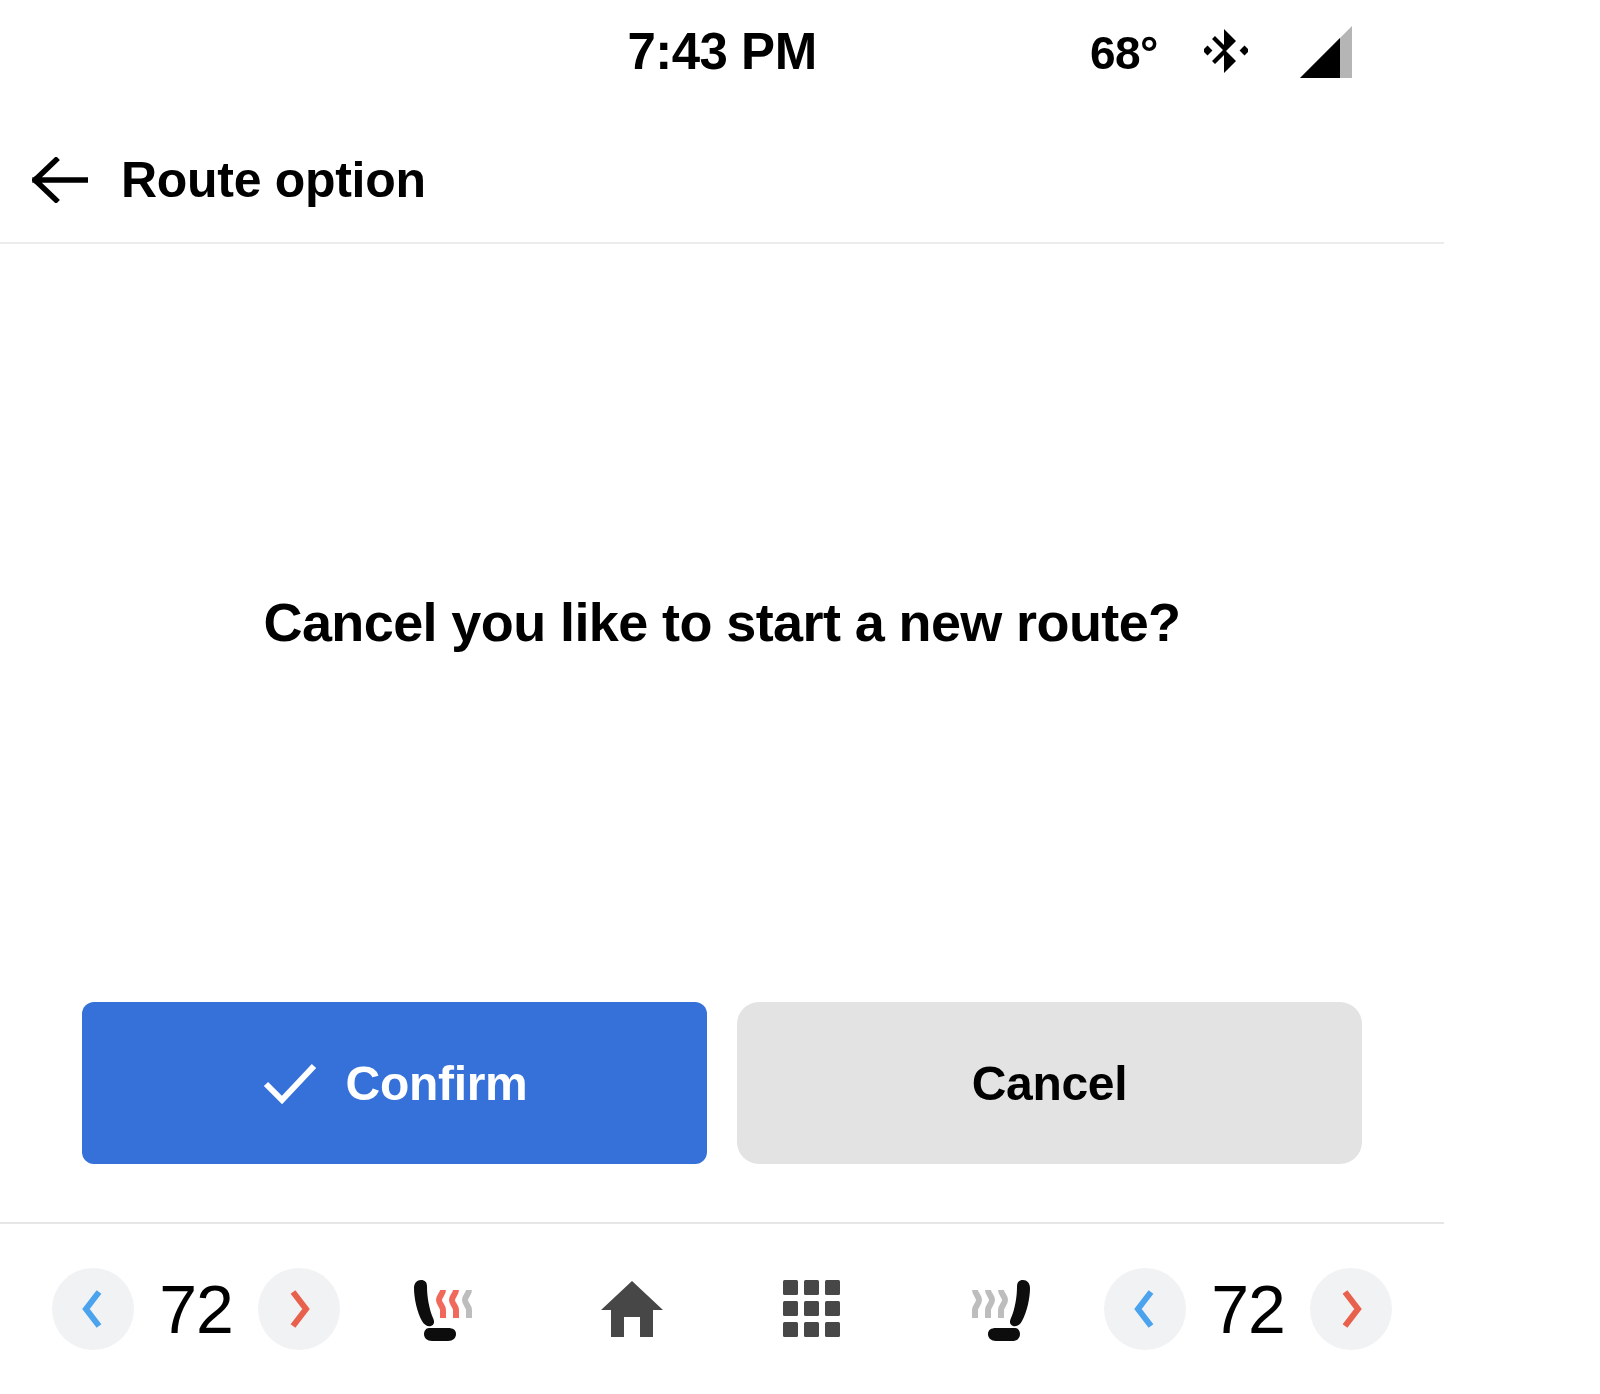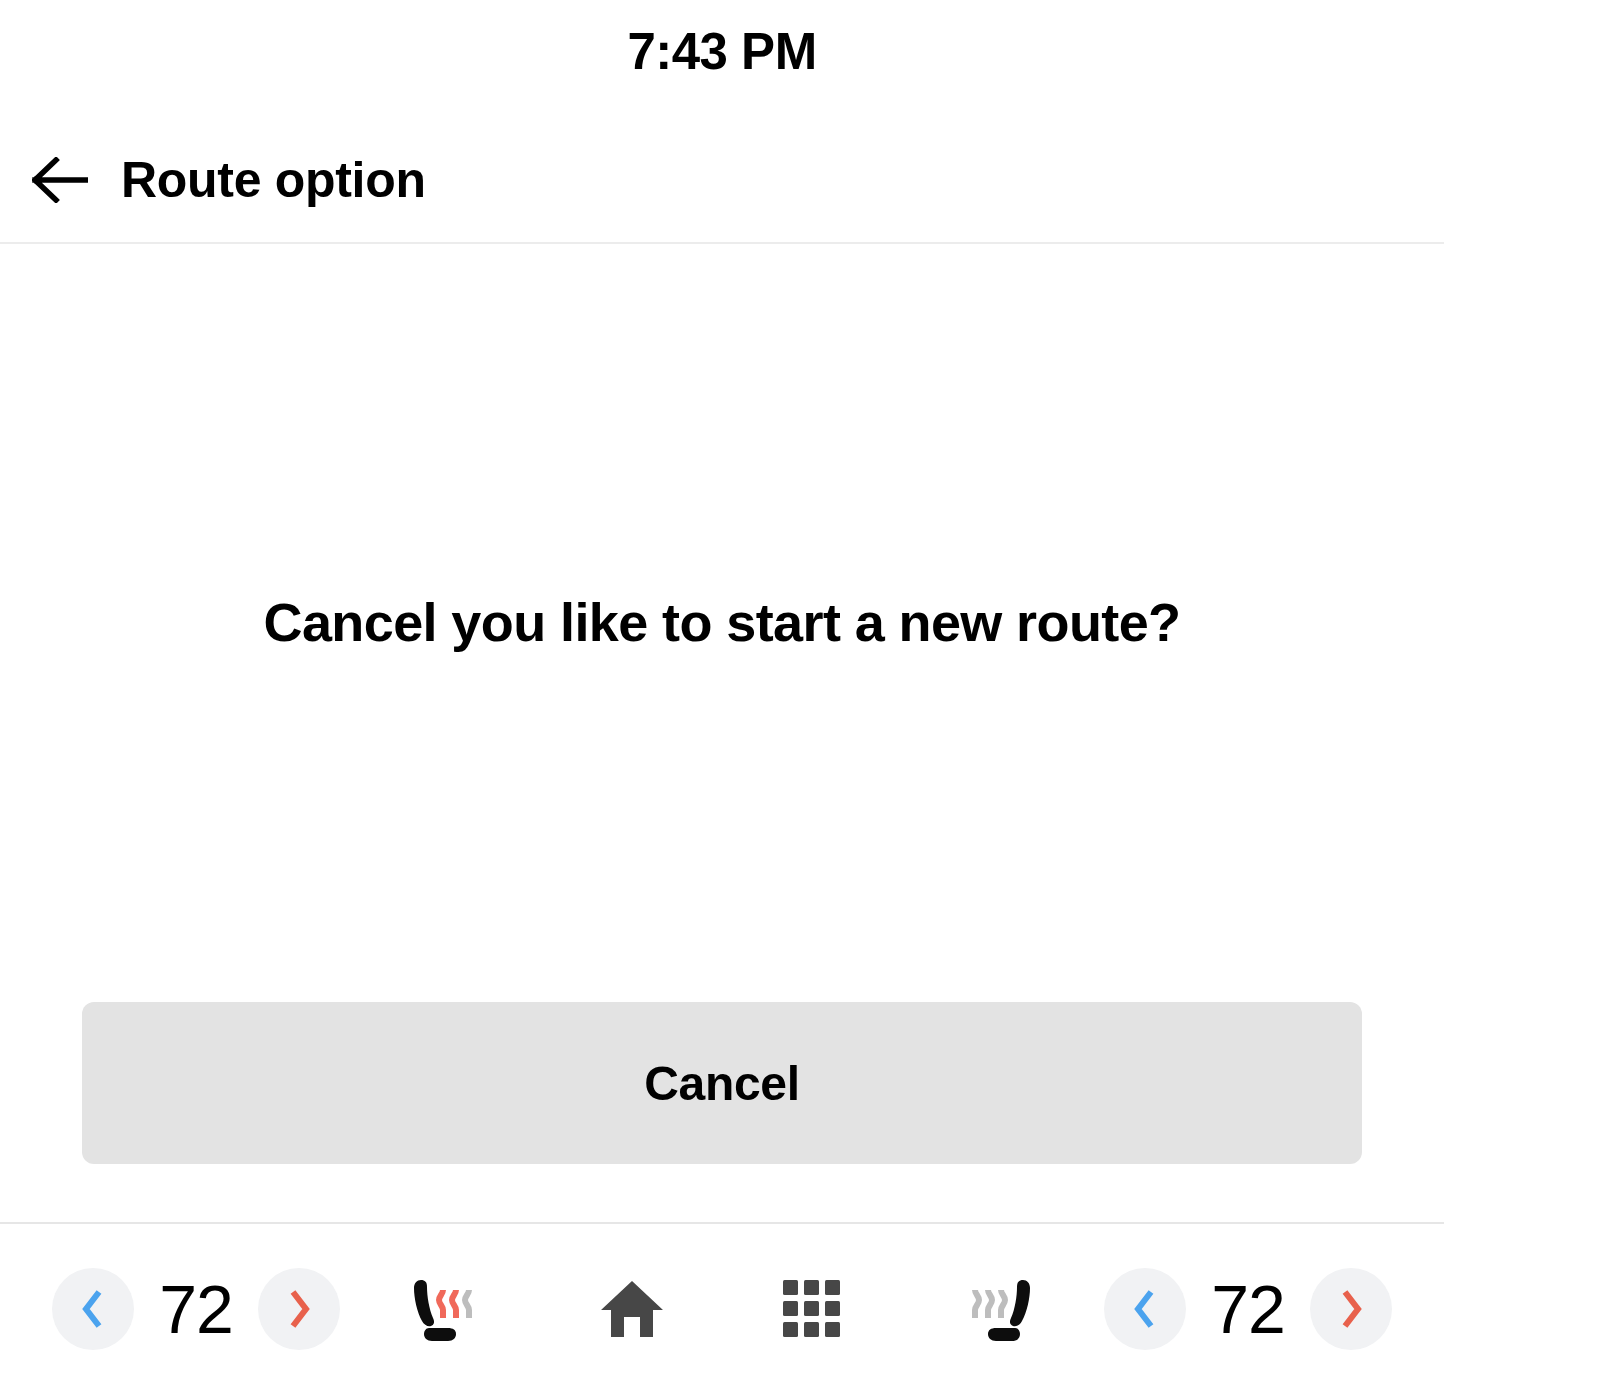--- a/index.html
+++ b/index.html
@@ -118,21 +118,21 @@
     align-items: center;
     justify-content: center;
     gap: 28px;
     cursor: pointer;
     font-family: "Liberation Sans", sans-serif;
     font-size: 48px;
     font-weight: 700;
     letter-spacing: -0.3px;
   }
   .btn-confirm { background: #3571D9; color: #ffffff; }
-  .btn-cancel  { background: #e3e3e3; color: #000000; }
+  .btn-cancel  { background: #e3e3e3; color: #000000; border-radius: 22px; }
   .check-icon { width: 56px; height: 46px; display: block; }
 
   
   .bottom-bar {
     position: relative;
     height: 172px;
     flex: 0 0 172px;
     background: #ffffff;
     border-top: 2px solid #e6e6e6;
     display: flex;
@@ -195,37 +195,61 @@
   .home-icon { width: 66px; height: 64px; display: block; }
   .apps-icon { width: 62px; height: 62px; display: block; }
 </style>
 </head>
 <body>
 
 <div id="screen">
 
   <div class="status-bar">
     <div class="status-clock">7:43 PM</div>
+    <div class="status-right">
+      <span class="status-temp">68°</span>
+      <span>
+        <svg class="bt-icon" viewBox="0 0 44 52" xmlns="http://www.w3.org/2000/svg">
+          <path d="M20 2 L32 14 L22 24 L32 34 L20 46 L20 28 L11 37 L8 34 L19 23 L8 12 L11 9 L20 18 Z M23 9.5 L27.5 14 L23 18.5 Z M23 27.5 L27.5 34 L23 38.5 Z" fill="#000"></path>
+          <rect x="0" y="20" width="7" height="7" transform="rotate(45 3.5 23.5)" fill="#000"></rect>
+          <rect x="37" y="20" width="7" height="7" transform="rotate(45 40.5 23.5)" fill="#000"></rect>
+        </svg>
+      </span>
+      <span>
+        <svg class="signal-icon" viewBox="0 0 62 58" xmlns="http://www.w3.org/2000/svg">
+          <polygon points="58,2 58,54 6,54" fill="#b5b5b5"></polygon>
+          <polygon points="46,14 46,54 6,54" fill="#000000"></polygon>
+        </svg>
+      </span>
+    </div>
   </div>
 
   <div class="app-bar">
     <button class="back-btn">
       <span>
         <svg viewBox="0 0 56 46" xmlns="http://www.w3.org/2000/svg">
           <path d="M3 23 L24 3 M3 23 L24 43 M3 23 L54 23" stroke="#000" stroke-width="5.5" fill="none" stroke-linecap="square"></path>
         </svg>
       </span>
     </button>
     <div class="app-title">Route option</div>
   </div>
 
   <div class="content">
     <div class="prompt">Cancel you like to start a new route?</div>
 
     <div class="action-row">
+      <button class="btn btn-confirm">
+        <span>
+          <svg class="check-icon" viewBox="0 0 56 46" xmlns="http://www.w3.org/2000/svg">
+            <path d="M4 24 L20 40 L52 6" stroke="#fff" stroke-width="6" fill="none" stroke-linecap="butt" stroke-linejoin="miter"></path>
+          </svg>
+        </span>
+        <span>Confirm</span>
+      </button>
       <button class="btn btn-cancel">
         <span>Cancel</span>
       </button>
     </div>
   </div>
 
   <div class="bottom-bar">
 
     <div class="temp-group left">
       <button class="round-btn">

